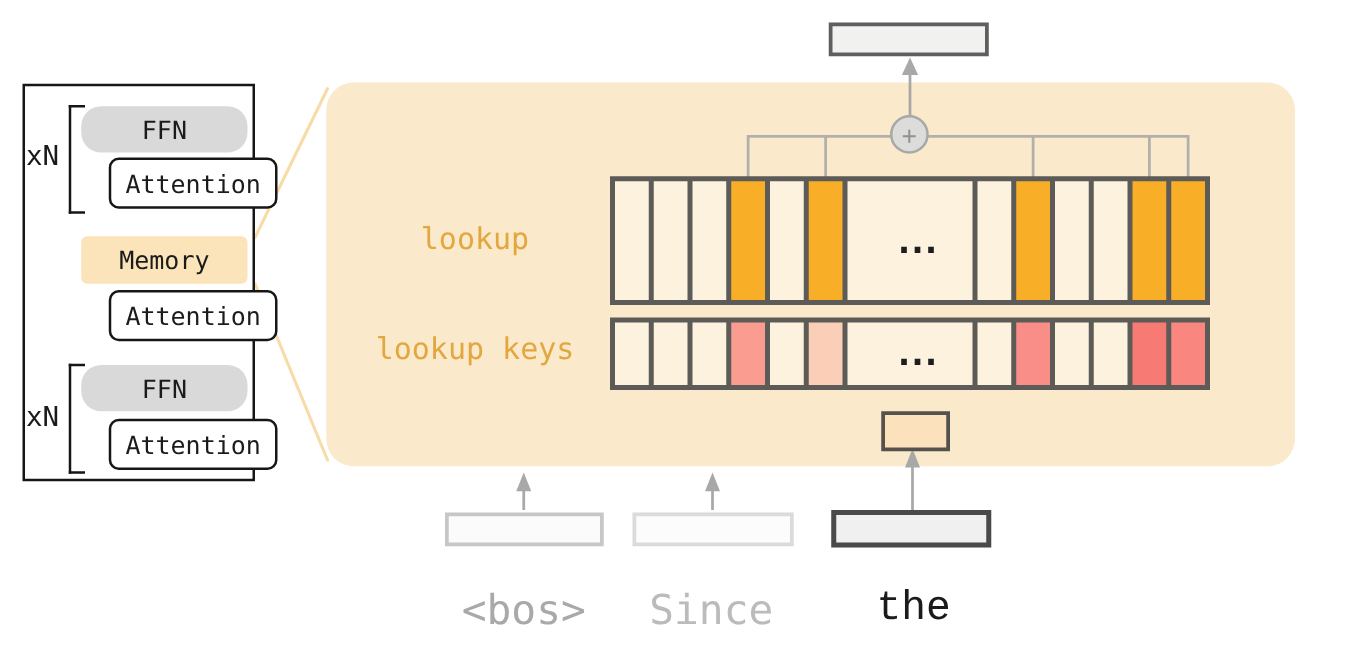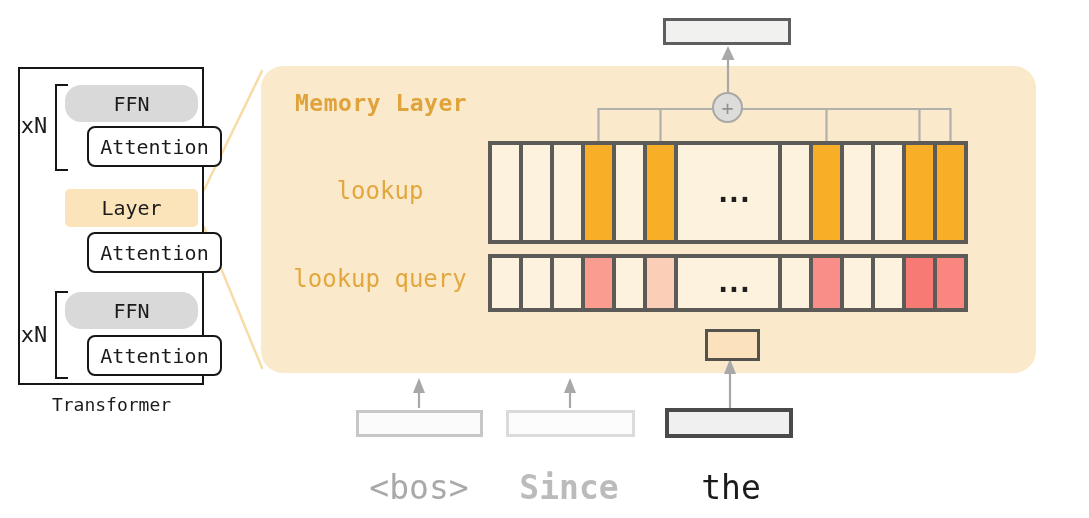--- a/index.html
+++ b/index.html
@@ -52,22 +52,22 @@
   
   .output-box{left:663px;top:18px;width:122px;height:21px;border:3.5px solid #5E5E5E;background:#F1F1EF;}
   .query-box{left:705px;top:329px;width:49px;height:26px;border:3.5px solid #54524D;background:#FCE2BC;}
   .bos-box{left:356px;top:410px;width:121px;height:21px;border:3px solid #C7C7C7;background:#FBFBFB;}
   .since-box{left:506px;top:410px;width:123px;height:21px;border:3px solid #DBDBDB;background:#FCFCFC;}
   .the-box{left:665px;top:408px;width:120px;height:22px;border:4px solid #4A4A4A;background:#F0F0F0;}
 
   
   .token{top:468px;font-size:33px;transform:translateX(-50%);white-space:nowrap;}
   .token-bos{left:419px;color:#A9A9A9;}
-  .token-since{left:569px;color:#BBBBBB;font-weight:bold;}
-  .token-the{left:731px;color:#1B1B1B;}
+  .token-since{left:569px;color:#BBBBBB;}
+  .token-the{left:731px;color:#1B1B1B;font-family:Liberation Mono, monospace;}
 
   svg.overlay{position:absolute;left:0;top:0;pointer-events:none;}
 </style>
 </head>
 <body>
 
 <div id="canvas">
 
   <div class="abs panel"></div>
 
@@ -89,31 +89,29 @@
 
     <line x1="570" y1="408" x2="570" y2="392" stroke="#A8A8A8" stroke-width="2.2"></line>
     <polygon points="570,378 564,393 576,393" fill="#A8A8A8"></polygon>
   </svg>
 
   <div class="abs t-outer"></div>
   <div class="abs bracket bracket1"></div>
   <div class="abs xn xn1">xN</div>
   <div class="abs blk ffn ffn1 center-text">FFN</div>
   <div class="abs blk attn attn1 center-text">Attention</div>
-  <div class="abs blk mem-blk center-text">Layer</div>
+  <div class="abs blk mem-blk center-text">Memory</div>
   <div class="abs blk attn attn2 center-text">Attention</div>
   <div class="abs bracket bracket2"></div>
   <div class="abs xn xn2">xN</div>
   <div class="abs blk ffn ffn2 center-text">FFN</div>
   <div class="abs blk attn attn3 center-text">Attention</div>
-  <div class="abs t-caption">Transformer</div>
 
-  <div class="abs ml-title">Memory Layer</div>
   <div class="abs orange-label values-label">lookup</div>
-  <div class="abs orange-label keys-label">lookup query</div>
+  <div class="abs orange-label keys-label">lookup keys</div>
 
   <div class="abs cellrow values-row">
       <div class="cell" style="background: rgb(253, 242, 222);"></div>
       <div class="cell" style="background: rgb(253, 242, 222);"></div>
       <div class="cell" style="background: rgb(253, 242, 222);"></div>
       <div class="cell" style="background: rgb(249, 174, 40);"></div>
       <div class="cell" style="background: rgb(253, 242, 222);"></div>
       <div class="cell" style="background: rgb(249, 174, 40);"></div>
       <div class="cell wide">...</div>
       <div class="cell" style="background: rgb(253, 242, 222);"></div>

